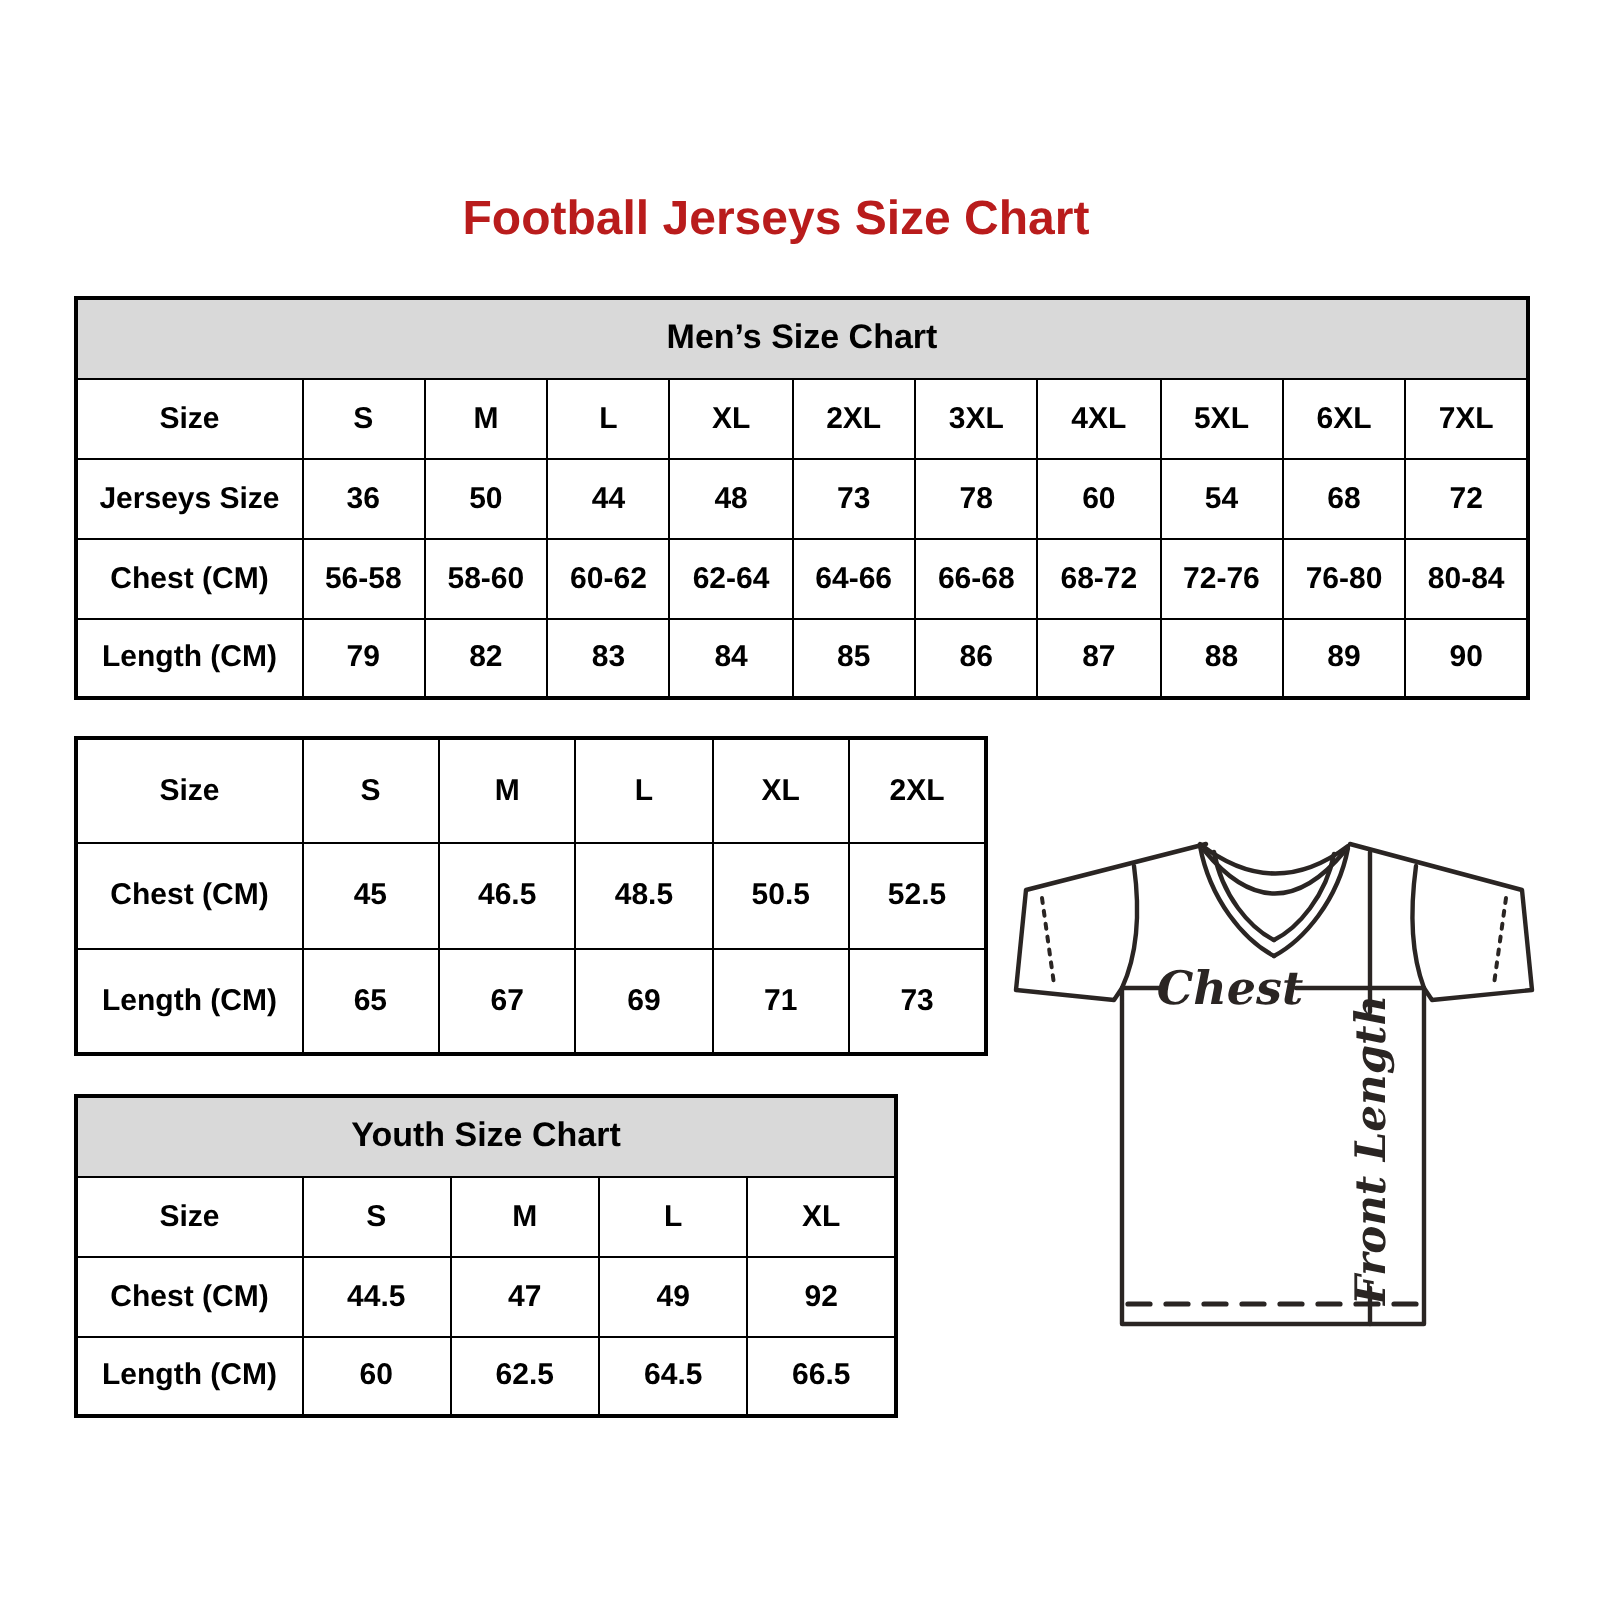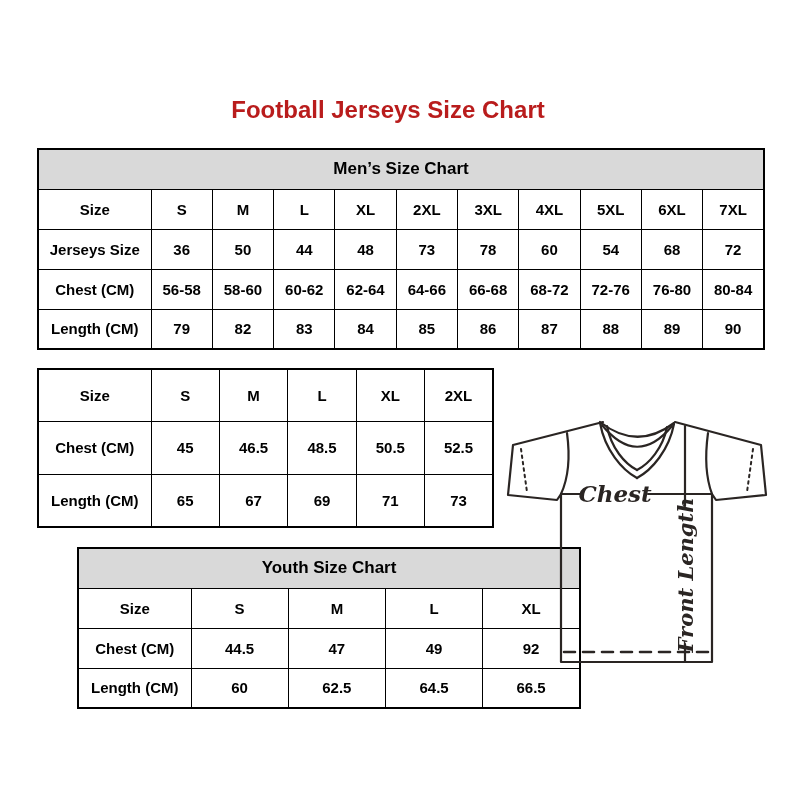--- a/index.html
+++ b/index.html
@@ -18,21 +18,21 @@
     top: 96px;
     width: 776px;
     text-align: center;
     font-size: 24px;
     font-weight: bold;
     color: #b91c1c;
   }
   .tbl-wrap { position: absolute; }
   .tbl-wrap.men   { left: 37px; top: 148px; width: 728px; height: 200px; border-radius: 18px; }
   .tbl-wrap.women { left: 37px; top: 368px; width: 457px; height: 160px; }
-  .tbl-wrap.youth { left: 37px; top: 547px; width: 504px; height: 160px; margin-left: 40px; }
+  .tbl-wrap.youth { left: 37px; top: 547px; width: 412px; height: 160px; }
   table.size-table {
     border-collapse: collapse;
     table-layout: fixed;
     width: 100%;
     height: 100%;
     border: 2px solid #000000;
   }
   table.size-table td {
     border: 1.5px solid #000000;
     text-align: center;

